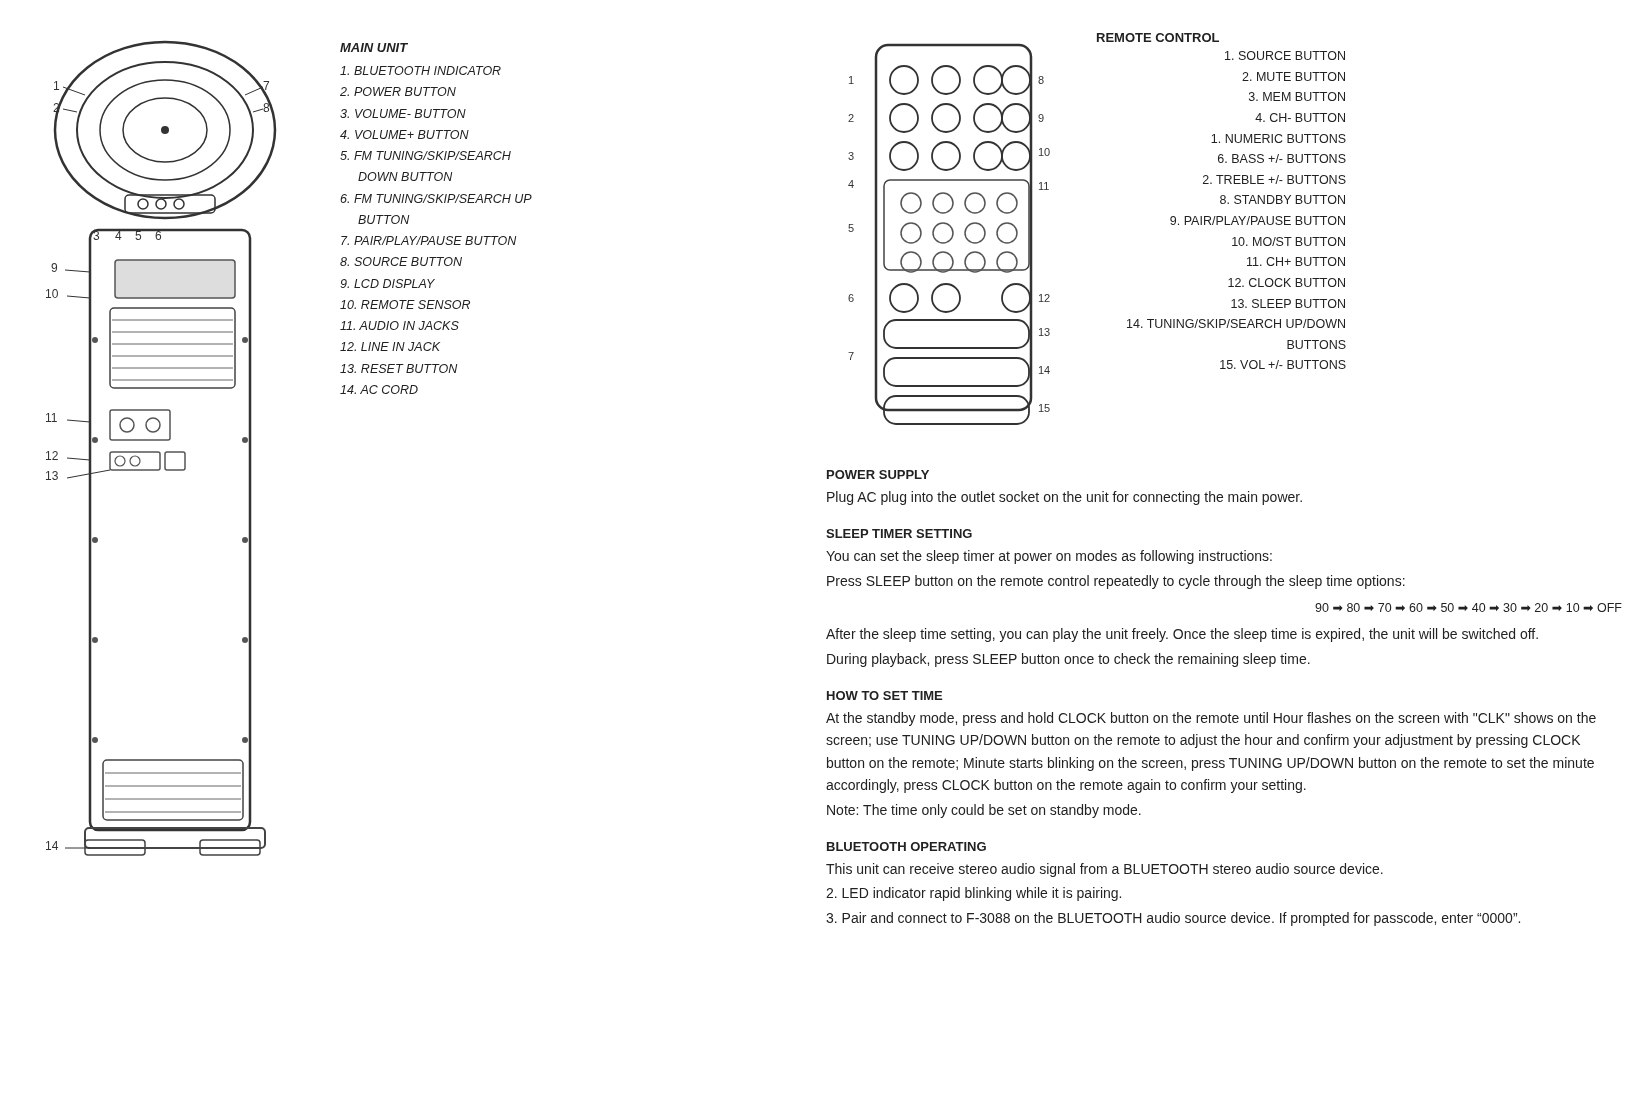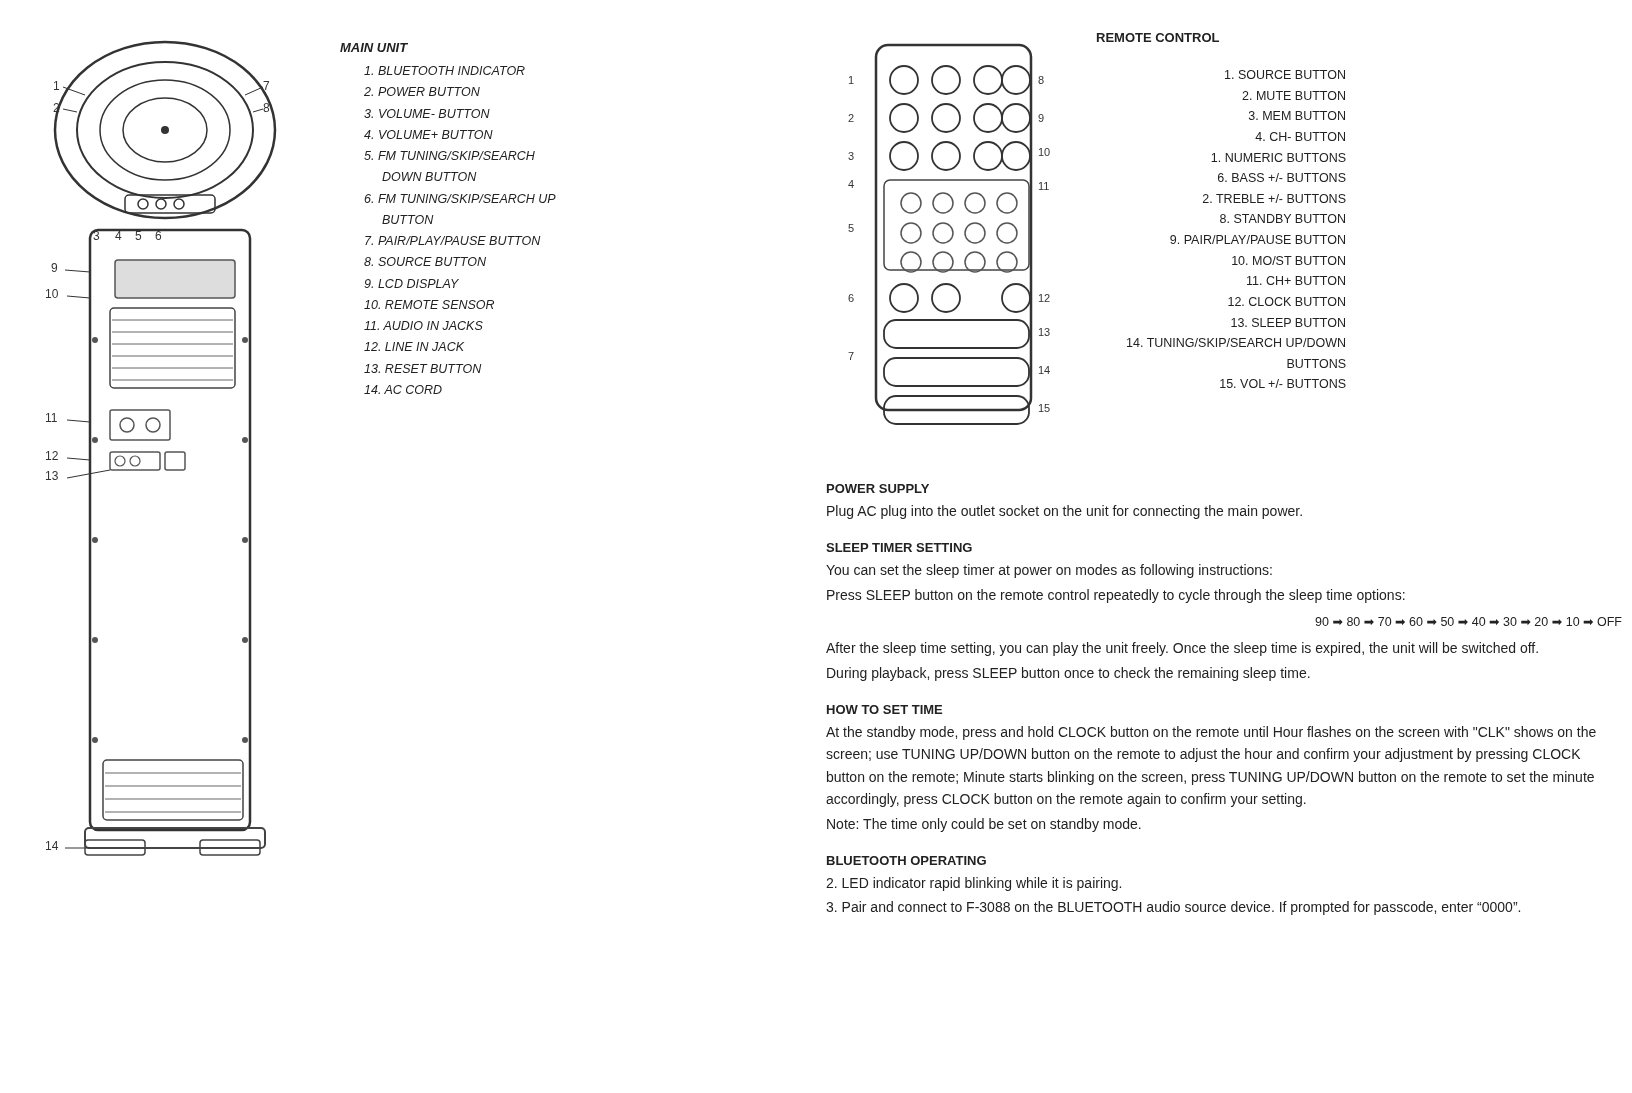--- a/index.html
+++ b/index.html
@@ -53,31 +53,30 @@
       font-size: 13px;
       margin-bottom: 6px;
     }
     .main-unit-list {
       list-style: none;
       font-size: 12.5px;
       line-height: 1.7;
     }
     .main-unit-list li {
       padding-left: 0;
-      margin-left: 24px;
     }
     .main-unit-list li.indent {
       padding-left: 18px;
     }
 
     
     .remote-title {
       font-weight: bold;
       font-size: 13px;
-      margin-bottom: 20px;
+      margin-bottom: 1px;
     }
     .remote-list {
       list-style: none;
       font-size: 12.5px;
       line-height: 1.65;
       text-align: right;
     }
     .remote-list li.indent {
       padding-left: 18px;
     }
@@ -125,21 +124,21 @@
       flex-direction: column;
       width: 100%;
     }
     .right-top {
       display: flex;
       flex-direction: row;
       width: 100%;
     }
     .right-bottom {
       width: 100%;
-      margin-top: 31px;
+      margin-top: 17px;
     }
   </style>
 </head>
 <body>
 
 <div class="page">
 
   <div class="left-half">
 
     <div class="left-section">
@@ -373,19 +372,20 @@
         </div>
 
         <div class="instructions-block">
           <div class="section-title">HOW TO SET TIME</div>
           <p>At the standby mode, press and hold CLOCK button on the remote until Hour flashes on the screen with "CLK" shows on the screen; use TUNING UP/DOWN button on the remote to adjust the hour and confirm your adjustment by pressing CLOCK button on the remote; Minute starts blinking on the screen, press TUNING UP/DOWN button on the remote to set the minute accordingly, press CLOCK button on the remote again to confirm your setting.</p>
           <p>Note: The time only could be set on standby mode.</p>
         </div>
 
         <div class="instructions-block">
           <div class="section-title">BLUETOOTH OPERATING</div>
+          <p>This unit can receive stereo audio signal from a BLUETOOTH stereo audio source device.</p>
           <p>2. LED indicator rapid blinking while it is pairing.</p>
           <p>3. Pair and connect to F-3088 on the BLUETOOTH audio source device. If prompted for passcode, enter “0000”.</p>
         </div>
       </div>
     </div>
   </div>
 </div>
 
 </body></html>

